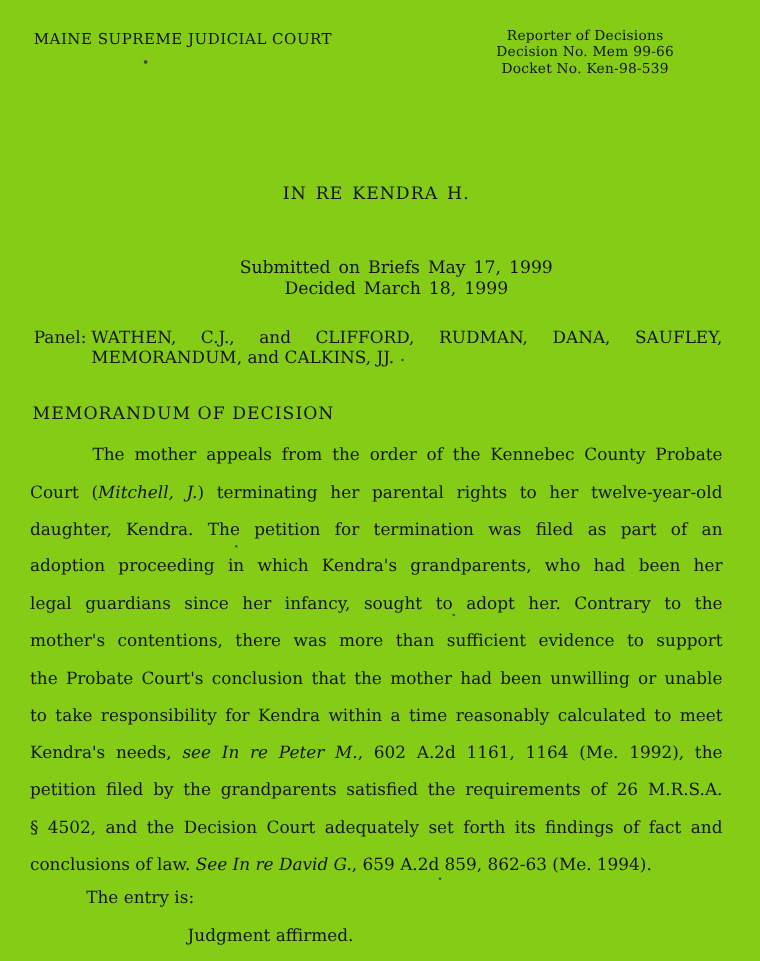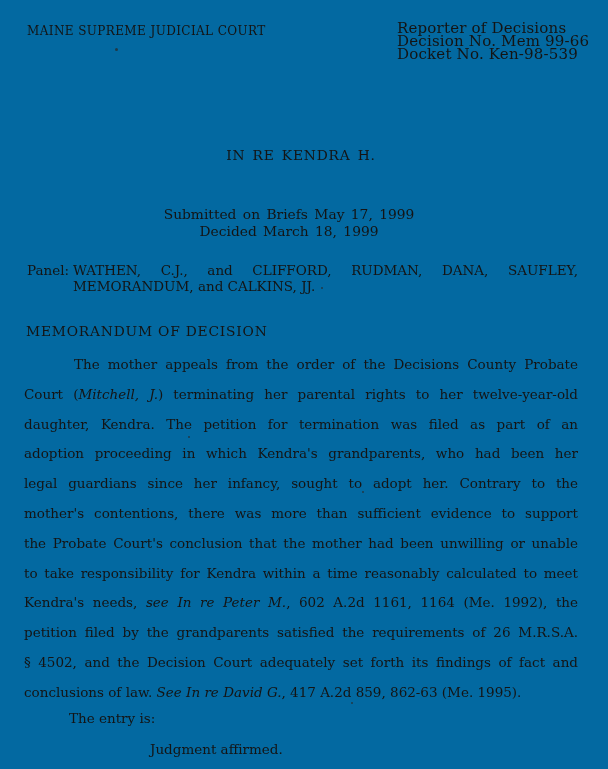--- a/index.html
+++ b/index.html
@@ -17,32 +17,33 @@
     -webkit-font-smoothing:antialiased;
   }
   
   .court-name{
     position:absolute;left:27px;top:24px;
     font-size:12px;letter-spacing:0.4px;
     white-space:nowrap;
   }
   .reporter-block{
     position:absolute;left:397px;top:22px;
-    font-size:15px;line-height:13px;
+    font-size:11px;line-height:13px;
     letter-spacing:0.2px;
+    text-align:center;
   }
   
   .case-title{
     position:absolute;left:24px;top:147px;width:554px;
     text-align:center;
     font-size:13.8px;letter-spacing:0.8px;
     word-spacing:2px;
   }
   .dates{
-    position:absolute;left:12px;top:206px;width:554px;
+    position:absolute;left:40px;top:206px;width:554px;
     text-align:center;
     font-size:13.8px;line-height:16.5px;
     word-spacing:2px;
   }
   
   .panel{
     position:absolute;left:24px;top:262px;width:554px;
     font-size:13.5px;line-height:16px;
     padding-left:0;
   }
@@ -93,21 +94,21 @@
   }
   .speck.s1{left:115px;top:48px;}
   .speck.s2{left:321px;top:287px;width:2px;height:2px;}
   .speck.s3{left:188px;top:436px;width:2px;height:2px;}
   .speck.s4{left:362px;top:491px;width:2px;height:2px;}
   .speck.s5{left:351px;top:702px;width:2px;height:2px;}
 </style>
 </head>
 <body>
 
-<div class="page" style="background: #0369a1; color: rgb(20, 20, 20);">
+<div class="page" style="background: #84cc16; color: rgb(20, 20, 20);">
 
   <div class="court-name">MAINE SUPREME JUDICIAL COURT</div>
 
   <div class="reporter-block">
     <div>Reporter of Decisions</div>
     <div>Decision No. Mem 99-66</div>
     <div>Docket No. Ken-98-539</div>
   </div>
 
   <div class="speck s1"></div>
@@ -127,31 +128,31 @@
     <span class="panel-label">Panel:</span>
     <div class="panel-body">
       <div class="panel-line1">WATHEN, C.J., and CLIFFORD, RUDMAN, DANA, SAUFLEY,</div>
       <div class="panel-line2">MEMORANDUM, and CALKINS, JJ.</div>
     </div>
   </div>
 
   <div class="section-heading">MEMORANDUM OF DECISION</div>
 
   <div class="opinion-body" id="opinion-body">
-      <div class="bline first"><span>The mother appeals from the order of the Decisions County Probate</span></div>
+      <div class="bline first"><span>The mother appeals from the order of the Kennebec County Probate</span></div>
       <div class="bline"><span>Court (</span><em>Mitchell, J.</em><span>) terminating her parental rights to her twelve-year-old</span></div>
       <div class="bline"><span>daughter, Kendra.  The petition for termination was filed as part of an</span></div>
       <div class="bline"><span>adoption proceeding in which Kendra's grandparents, who had been her</span></div>
       <div class="bline"><span>legal guardians since her infancy, sought to adopt her.  Contrary to the</span></div>
       <div class="bline"><span>mother's contentions, there was more than sufficient evidence to support</span></div>
       <div class="bline"><span>the Probate Court's conclusion that the mother had been unwilling or unable</span></div>
       <div class="bline"><span>to take responsibility for Kendra within a time reasonably calculated to meet</span></div>
       <div class="bline"><span>Kendra's needs, </span><em>see In re Peter M.</em><span>, 602 A.2d 1161, 1164 (Me. 1992), the</span></div>
       <div class="bline"><span>petition filed by the grandparents satisfied the requirements of 26 M.R.S.A.</span></div>
       <div class="bline"><span>§ 4502, and the Decision Court adequately set forth its findings of fact and</span></div>
-      <div class="bline last"><span>conclusions of law.  </span><em>See In re David G.</em><span>, 417 A.2d 859, 862-63 (Me. 1995).</span></div>
+      <div class="bline last"><span>conclusions of law.  </span><em>See In re David G.</em><span>, 659 A.2d 859, 862-63 (Me. 1994).</span></div>
     </div>
 
   <div class="entry-lead">The entry is:</div>
 
   <div class="judgment-line">Judgment affirmed.</div>
 
 </div>
 
 </body></html>

